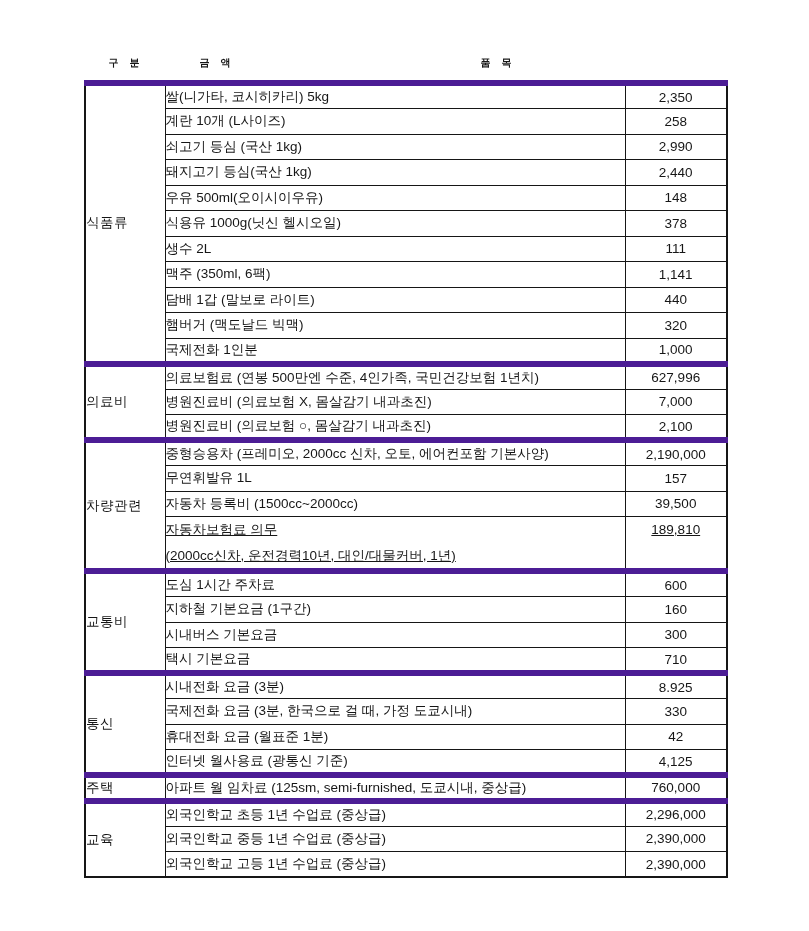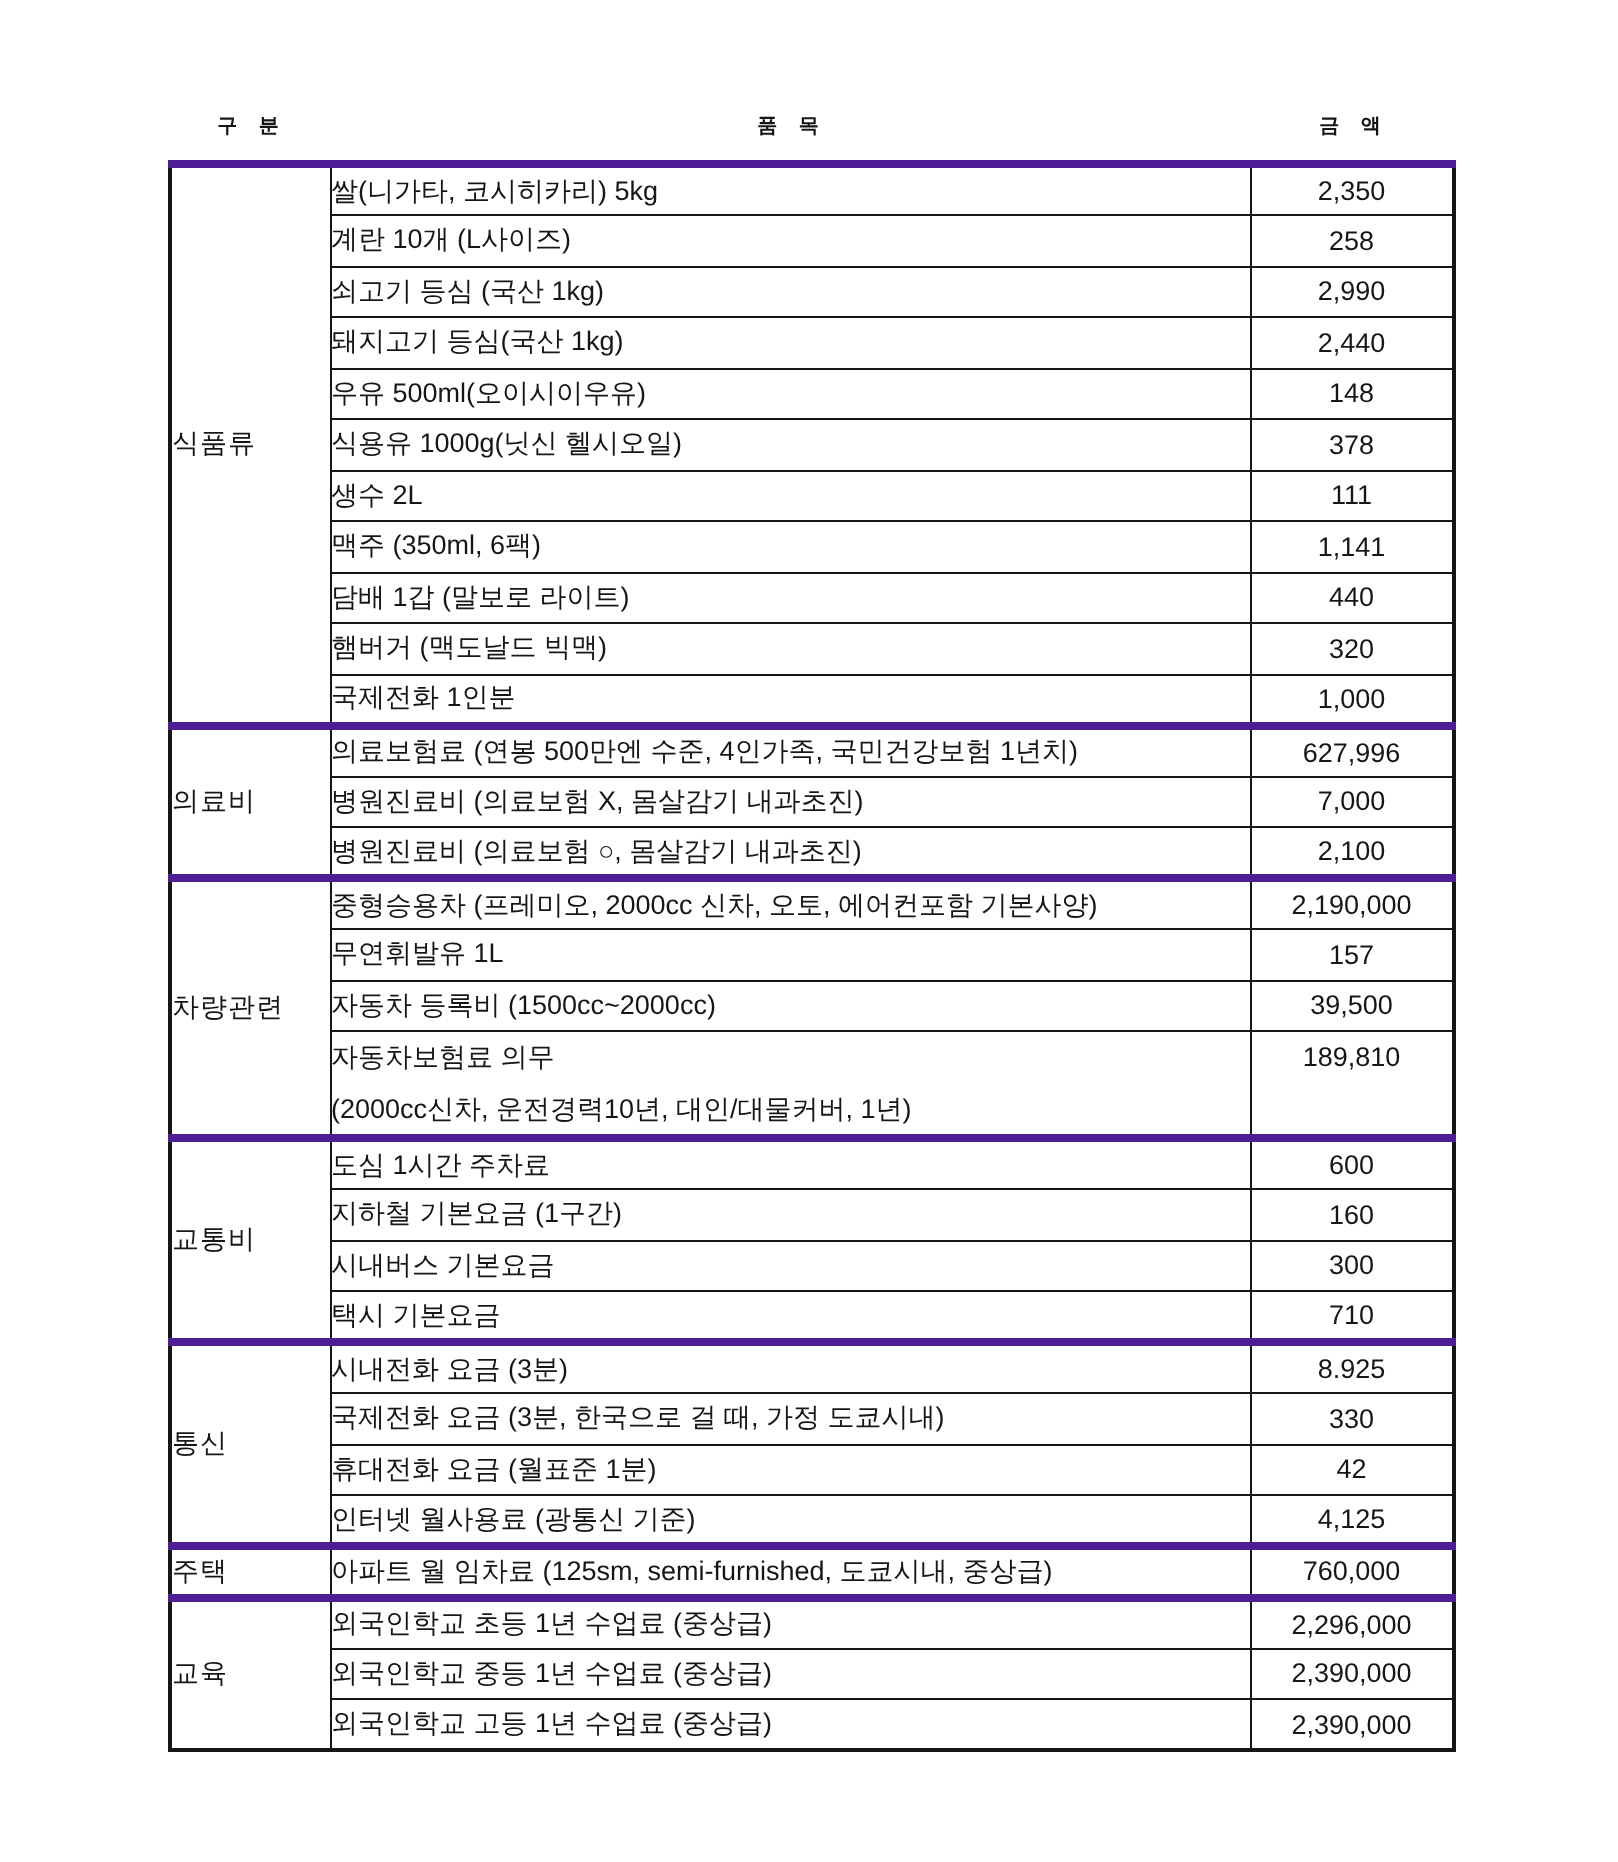--- a/index.html
+++ b/index.html
@@ -45,22 +45,22 @@
   }
   table.price td {
     border: 1px solid #161616;
     font-size: 13.5px;
     color: #161616;
     padding: 0;
     overflow: hidden;
     white-space: nowrap;
   }
   table.price tr { height: 25.5px; }
-  table.price tr.double { height: 51px; }
-  tr.group-start td { border-top: 4px solid #4c1d95; }
+  table.price tr.double { height: 51px; text-decoration: underline; }
+  tr.group-start td { border-top: 6px solid #4c1d95; }
 
   td.cat {
     vertical-align: middle;
     letter-spacing: 0.5px;
   }
   td.item {
     text-align: left;
     padding-left: 9px;
     vertical-align: middle;
   }
@@ -81,22 +81,22 @@
     line-height: 25.5px;
   }
 </style>
 </head>
 <body>
 
 <div class="doc">
 
   <div class="head-row">
     <div class="head-cell hc-cat">구 분</div>
+    <div class="head-cell hc-amt">금 액</div>
     <div class="head-cell hc-item">품 목</div>
-    <div class="head-cell hc-amt">금 액</div>
   </div>
 
   <table class="price">
     <colgroup>
       <col style="width:80px">
       <col style="width:460px">
       <col style="width:102px">
     </colgroup>
     <tbody>
         <tr class="group-start">

